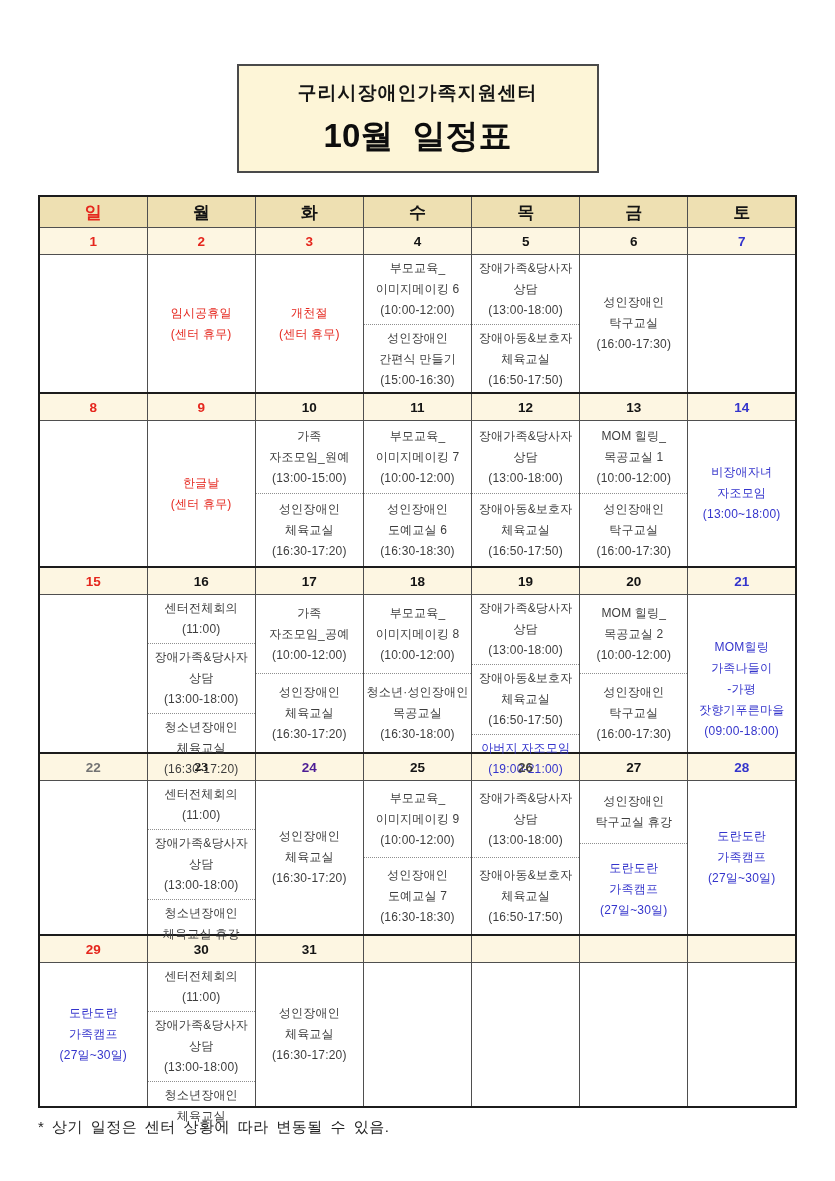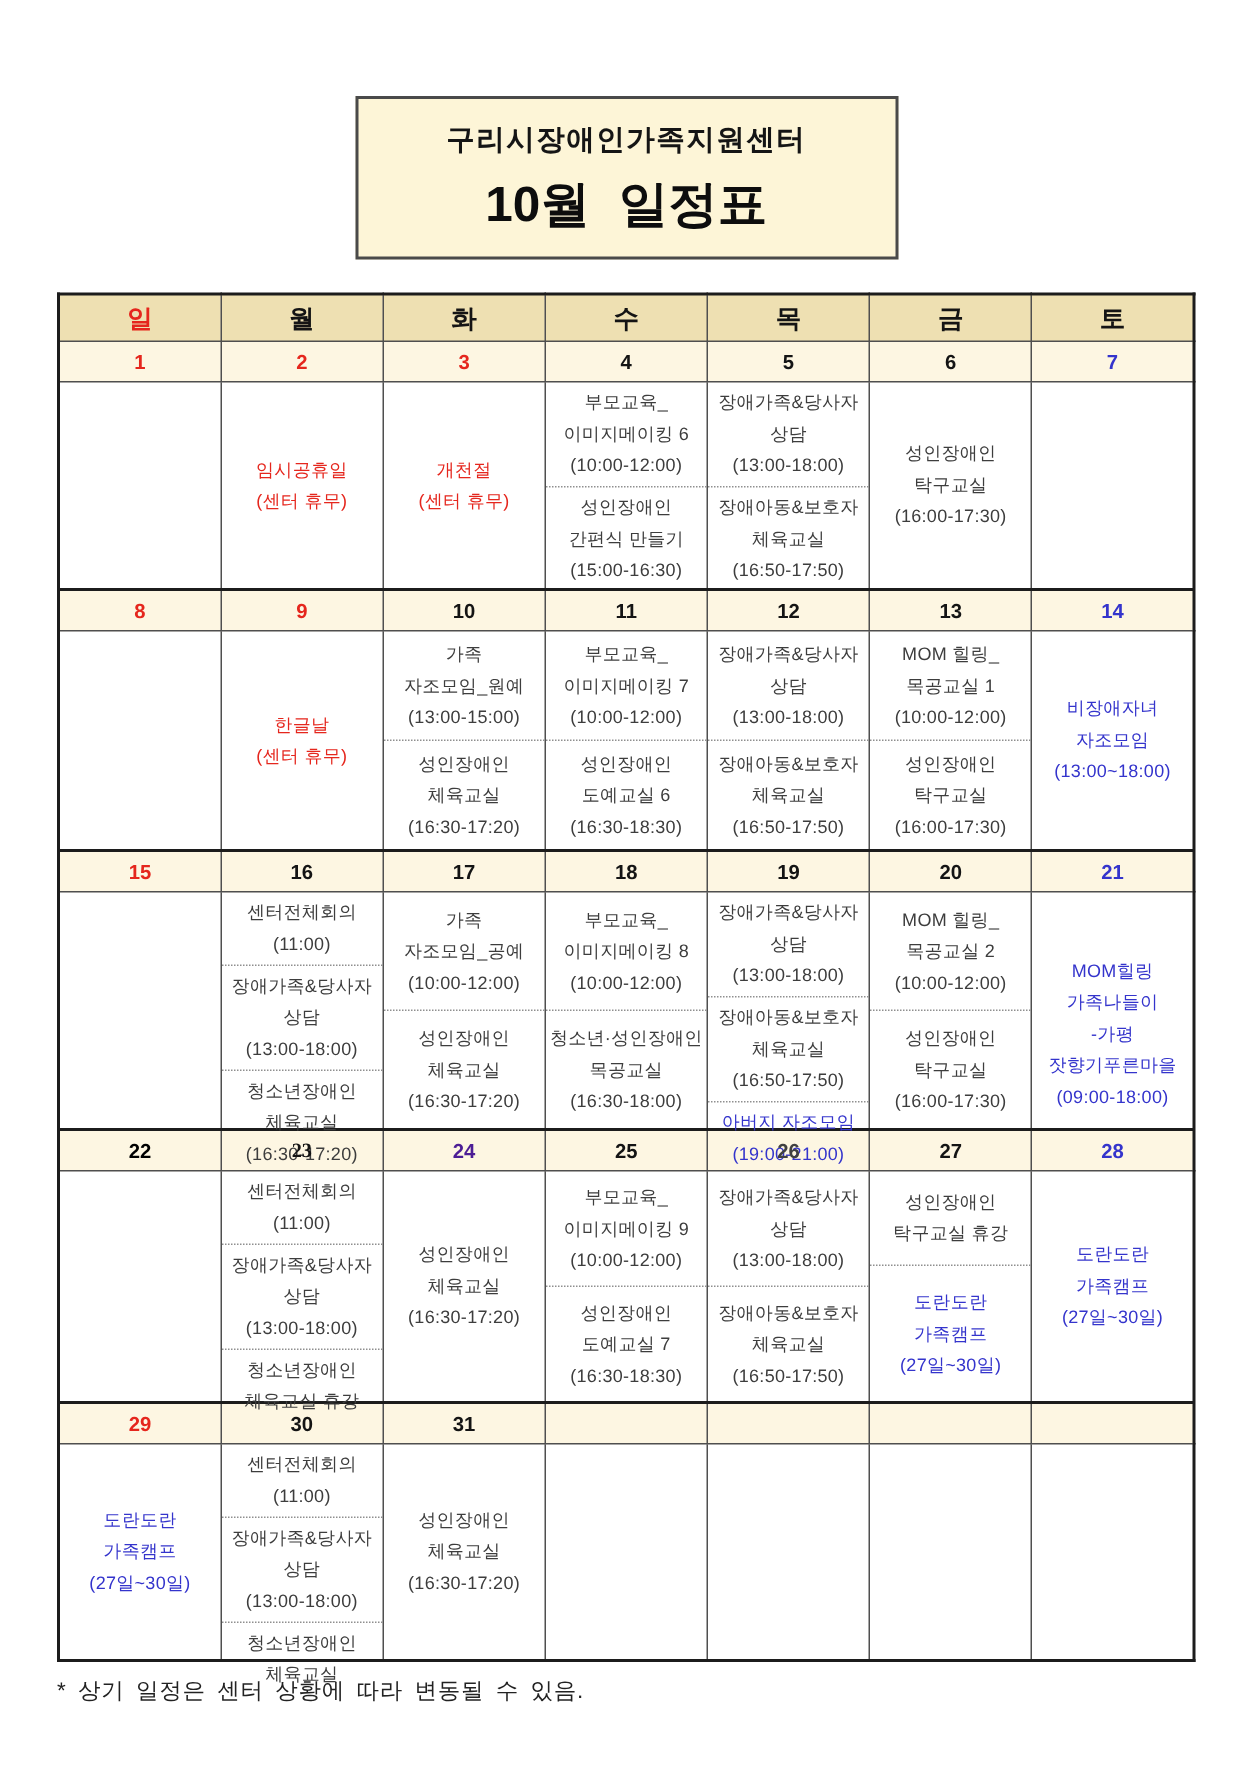--- a/index.html
+++ b/index.html
@@ -342,21 +342,21 @@
                 <div class="evline">MOM힐링</div>
                 <div class="evline">가족나들이</div>
                 <div class="evline">-가평</div>
                 <div class="evline">잣향기푸른마을</div>
                 <div class="evline">(09:00-18:00)</div>
               </div>
             </div>
           </td>
         </tr>
         <tr class="date-row week-sep">
-          <td style="color: #000000;">22</td>
+          <td style="color: #737373;">22</td>
           <td style="color: rgb(20, 20, 20); font-family: Liberation Serif, serif;">23</td>
           <td style="color: #4c1d95;">24</td>
           <td style="color: rgb(20, 20, 20);">25</td>
           <td style="color: #404040;">26</td>
           <td style="color: rgb(20, 20, 20);">27</td>
           <td style="color: rgb(52, 52, 204);">28</td>
         </tr>
         <tr class="body-row">
           <td>
             <div class="cellwrap" style="height: 153px;"></div>

